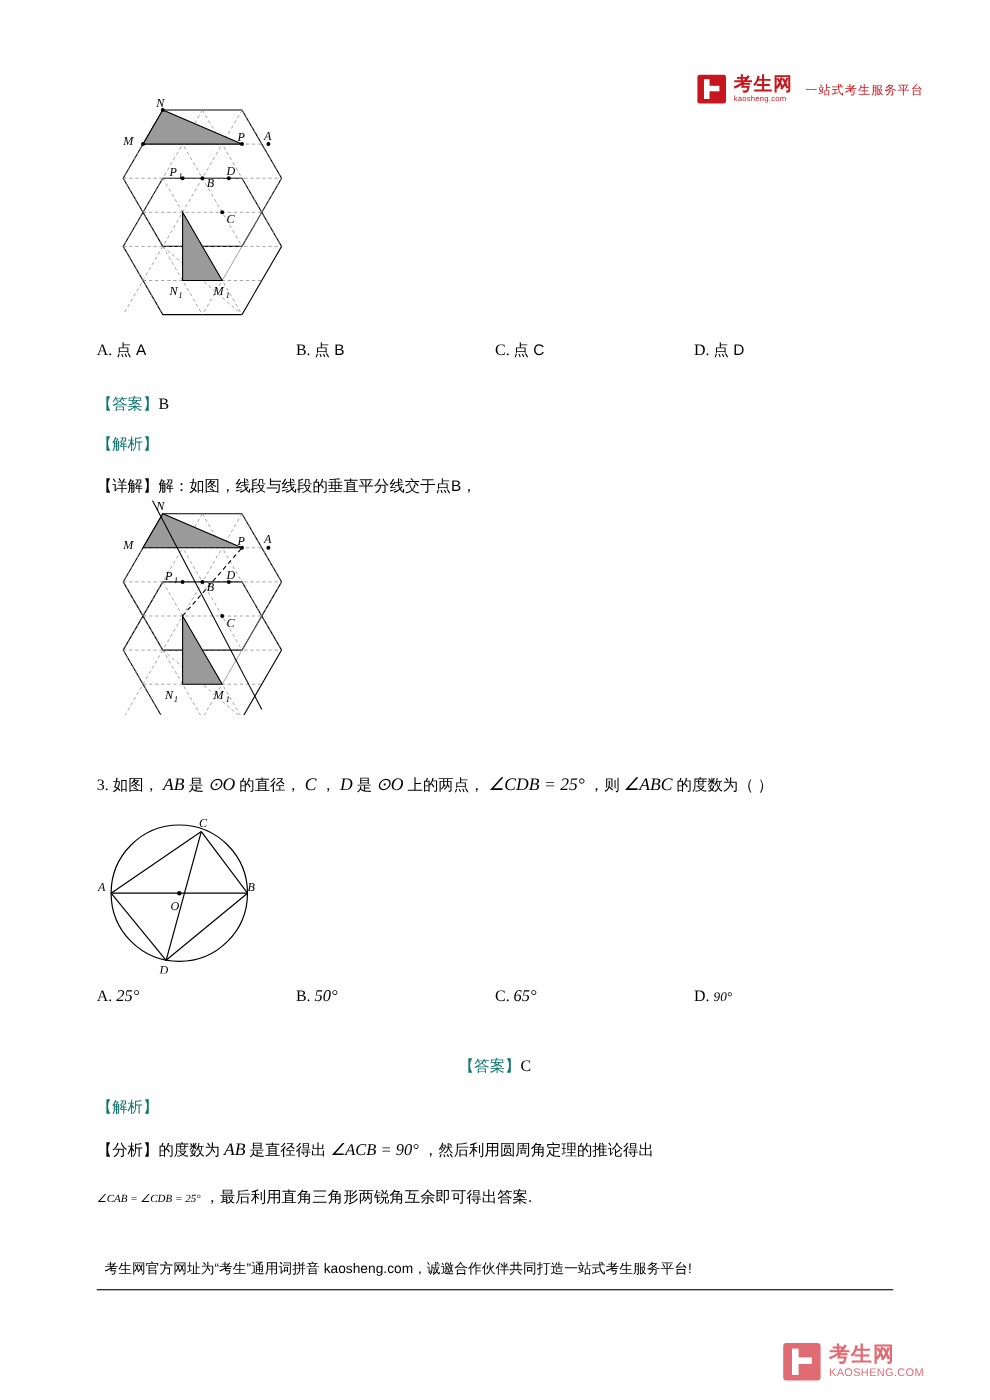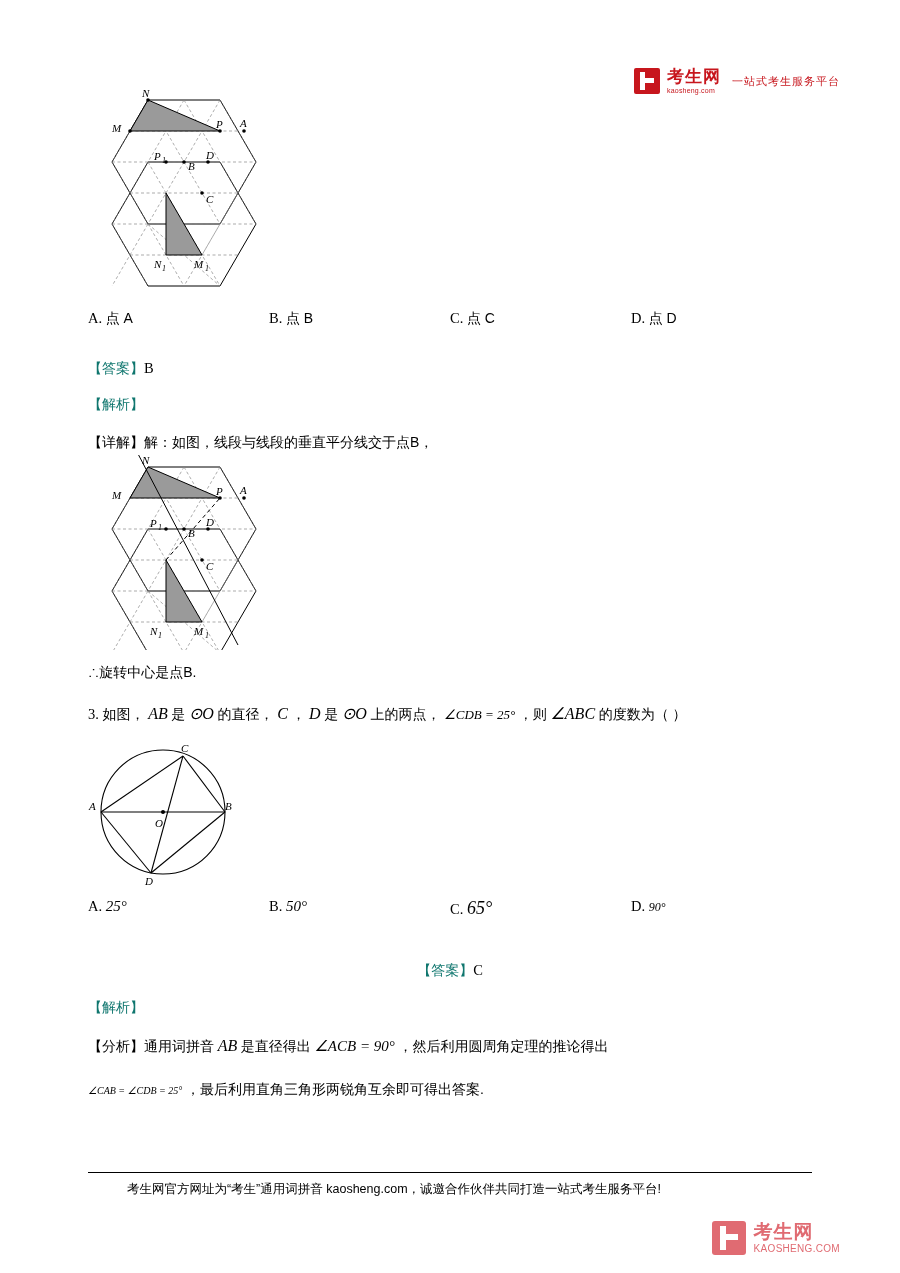--- a/index.html
+++ b/index.html
@@ -99,27 +99,26 @@
   
   .footer-line {
     position: absolute;
     left: 88px;
     top: 1172px;
     width: 724px;
     border-top: 1px solid #000;
   }
   .footer-text {
     position: absolute;
-    top: 1181px;
+    top: 1145px;
     left: 0; width: 724px;
     text-align: center;
     font-family: "Liberation Sans", sans-serif;
     font-size: 12.5px;
     color: #000;
-    margin-left: 32px;
   }
   .footer-brand {
     position: absolute;
     right: 60px;
     bottom: 18px;
     display: flex;
     align-items: center;
     gap: 8px;
   }
   .footer-mark {
@@ -333,41 +332,36 @@
       <text class="l2" x="118" y="71">D</text>
       <text class="l2" x="100" y="82">B</text>
       <text class="l2" x="118" y="115">C</text>
       <text class="l2" x="62" y="180">N</text>
         <text class="l2s" x="70" y="183">1</text>
       <text class="l2" x="106" y="180">M</text>
         <text class="l2s" x="117" y="183">1</text>
     </svg>
   </div>
 
-  <div class="content" style="top:660px;">
-    <p class="para">
-      <span class="cn">∴旋转中心是点B.</span>
-    </p>
-  </div>
 
   <div class="content" style="top:700px;">
     <p class="para">
       <span class="mn">3.</span>
       <span class="cn">如图，</span>
       <span class="mi" style="font-size:16px;">AB</span>
       <span class="cn">是</span>
       <span class="mi" style="font-size:16px;">⊙O</span>
       <span class="cn">的直径，</span>
       <span class="mi" style="font-size:16px;">C</span>
       <span class="cn">，</span>
       <span class="mi" style="font-size:16px;">D</span>
       <span class="cn">是</span>
       <span class="mi" style="font-size:16px;">⊙O</span>
       <span class="cn">上的两点，</span>
-      <span class="mi" style="font-size:13px;">∠CDB = 25°</span>
+      <span class="mi" style="font-size:16px;">∠CDB = 25°</span>
       <span class="cn">，则</span>
       <span class="mi" style="font-size:16px;">∠ABC</span>
       <span class="cn">的度数为（      ）</span>
     </p>
   </div>
 
   <div class="fig" style="left:85px; top:740px;">
     <svg width="170" height="145" viewBox="0 0 170 145">
       <defs>
         <style>
@@ -399,42 +393,42 @@
       <div>
         <span class="opt-label">A.</span>
         <span class="mi" style="font-size:15px;">25°</span>
       </div>
       <div>
         <span class="opt-label">B.</span>
         <span class="mi" style="font-size:15px;">50°</span>
       </div>
       <div>
         <span class="opt-label">C.</span>
-        <span class="mi" style="font-size:18px;">65°</span>
+        <span class="mi" style="font-size:15px;">65°</span>
       </div>
       <div>
         <span class="opt-label">D.</span>
         <span class="mi" style="font-size:12px;">90°</span>
       </div>
     </div>
   </div>
 
   <div class="content" style="top:958px;text-align:center;">
     <p class="para">
       <span class="cn blue">【答案】</span><span class="mn">C</span>
     </p>
   </div>
   <div class="content" style="top:995px;">
     <p class="para">
       <span class="cn blue">【解析】</span>
     </p>
   </div>
   <div class="content" style="top:1032px;">
     <p class="para">
-      <span class="cn">【分析】</span><span class="cn">通用词拼音</span>
+      <span class="cn">【分析】</span><span class="cn">的度数为</span>
       <span class="mi" style="font-size:16px;">AB</span>
       <span class="cn">是直径得出</span>
       <span class="mi" style="font-size:15px;">∠ACB = 90°</span>
       <span class="cn">，然后利用圆周角定理的推论得出</span>
     </p>
   </div>
   <div class="content" style="top:1077px;">
     <p class="para">
       <span class="mi" style="font-size:10px;">∠CAB = ∠CDB = 25°</span>
       <span class="cn">，最后利用直角三角形两锐角互余即可得出答案.</span>

